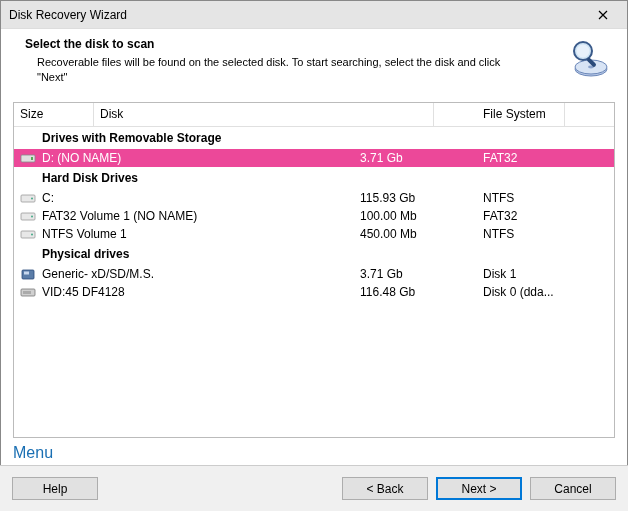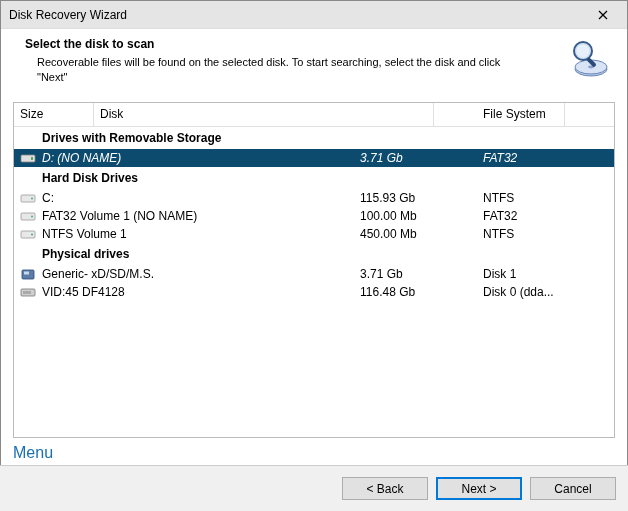--- a/index.html
+++ b/index.html
@@ -74,21 +74,21 @@
       font-weight: bold;
       padding-left: 28px;
     }
     .row {
       height: 18px;
       display: flex;
       align-items: center;
     }
     .row .col { border-right: 0; height: 18px; }
     .row .col-disk { padding-left: 6px; display: flex; gap: 6px; align-items: center; }
-    .row.selected { background: #0c4a6e; color: #fff; font-style: italic; }
+    .row.selected { background: #ec4899; color: #fff; }
     .drive-icon { width: 16px; height: 12px; display: inline-flex; }
     .drive-icon svg { width: 16px; height: 12px; }
     
     .menu-link {
       color: #1a6fb3;
       padding: 6px 12px 0 12px;
       font-size: 16px;
       cursor: pointer;
       display: inline-block;
     }
@@ -246,20 +246,21 @@
       </div>
       <div class="col col-size">116.48 Gb</div>
       <div class="col col-fs">Disk 0 (dda...</div>
     </div>
   </div>
 </div>
 
 <span class="menu-link">Menu</span>
 
 <div class="footer">
+  <button class="btn help-btn">Help</button>
   <div class="footer-spacer"></div>
   <button class="btn">&lt; Back</button>
   <button class="btn primary">Next &gt;</button>
   <button class="btn">Cancel</button>
 </div>
 
 
 
 
 </body></html>

